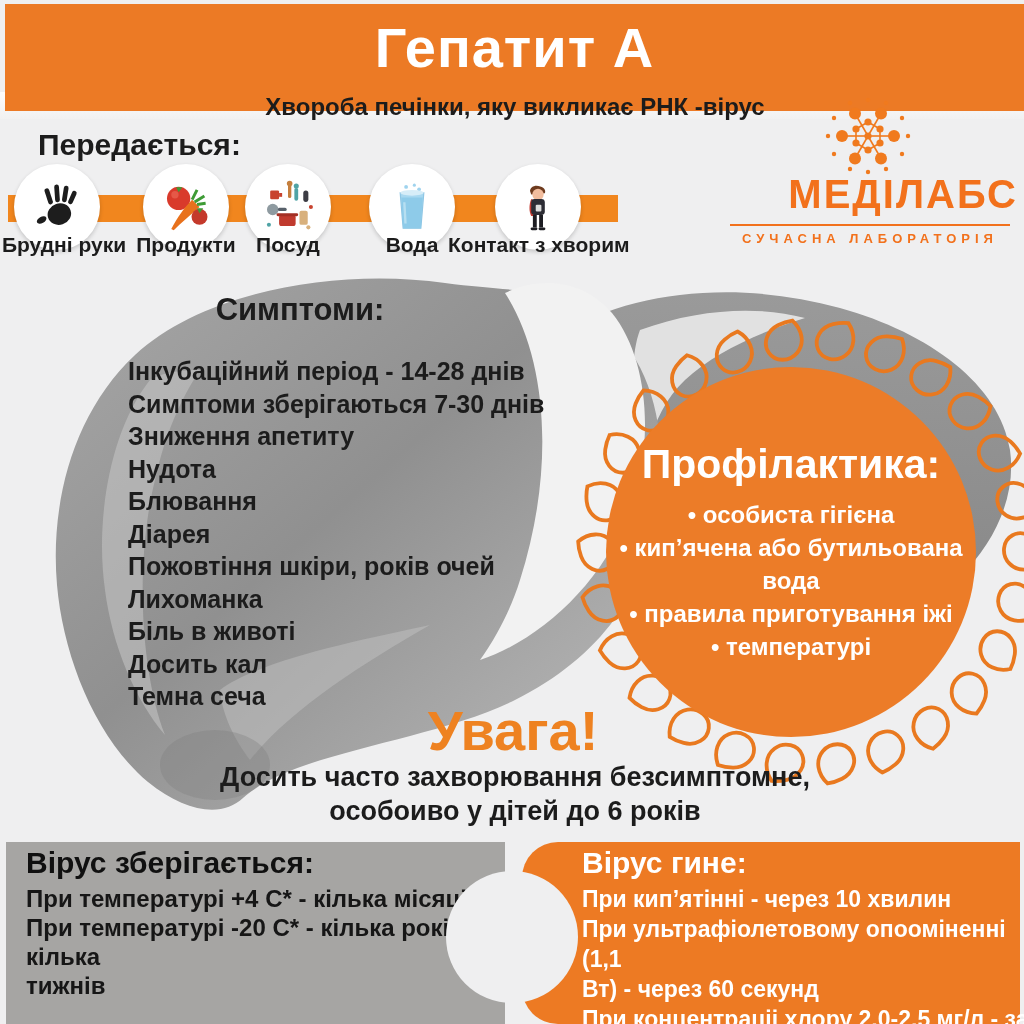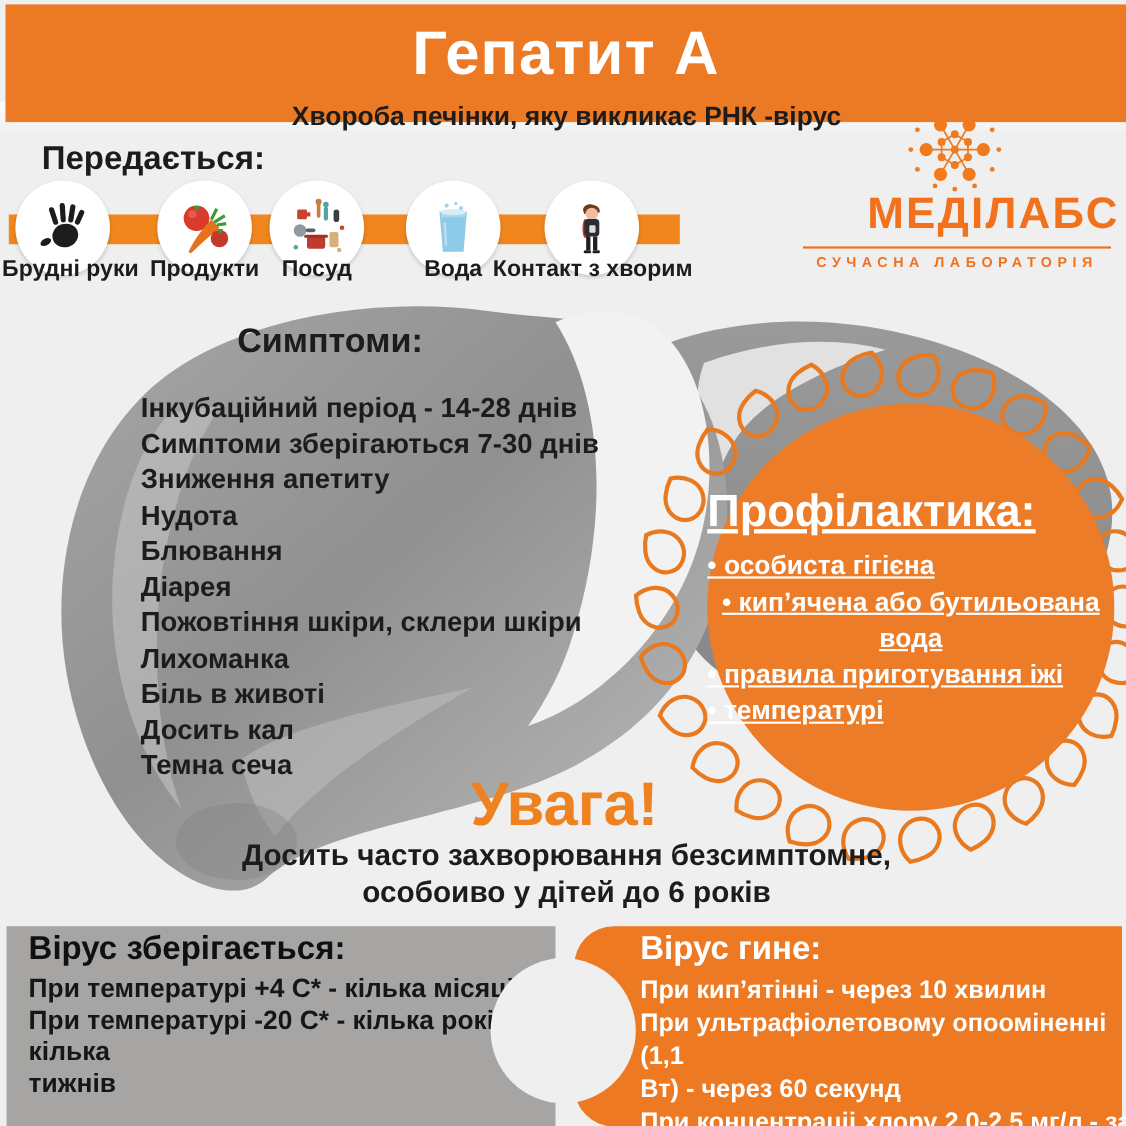--- a/index.html
+++ b/index.html
@@ -34,23 +34,23 @@
   .tl4{left:372px;width:80px;} .tl5{left:448px;width:180px;}
 
   
   .liver{left:0;top:0;z-index:1;}
   .symptoms-heading{left:140px;top:292px;width:320px;text-align:center;font-size:31px;font-weight:700;z-index:3;}
   .symptoms-list{left:128px;top:355px;margin:0;padding:0;list-style:none;font-size:25px;
                  font-weight:700;line-height:32.5px;z-index:3;white-space:nowrap;}
 
   
   .drop-ring{left:555px;top:297px;z-index:2;}
-  .prevention{left:643px;top:367px;width:370px;height:370px;border-radius:50%;background:#ec7c28;
-              z-index:3;display:flex;flex-direction:column;justify-content:center;align-items:flex-start;
-              text-align:center;color:#ffffff;text-decoration:underline;}
+  .prevention{left:606px;top:367px;width:370px;height:370px;border-radius:50%;background:#ec7c28;
+              z-index:3;display:flex;flex-direction:column;justify-content:center;align-items:center;
+              text-align:center;color:#ffffff;}
   .prev-heading{font-size:41px;font-weight:700;margin-bottom:10px;}
   .prev-item{font-size:24px;font-weight:700;line-height:33px;}
 
   
   .warn-heading{left:0;top:698px;width:1026px;text-align:center;color:#ee8221;
                 font-size:56px;font-weight:700;z-index:3;}
   .warn-line1{left:0;top:762px;width:1030px;text-align:center;font-size:27px;font-weight:700;z-index:3;}
   .warn-line2{left:0;top:796px;width:1030px;text-align:center;font-size:27px;font-weight:700;z-index:3;}
 
   
@@ -220,21 +220,21 @@
   <div class="abs trans-label tl5">Контакт з хворим</div>
 
   <div class="abs symptoms-heading">Симптоми:</div>
   <ul class="abs symptoms-list">
     <li>Інкубаційний період - 14-28 днів</li>
     <li>Симптоми зберігаються 7-30 днів</li>
     <li>Зниження апетиту</li>
     <li>Нудота</li>
     <li>Блювання</li>
     <li>Діарея</li>
-    <li>Пожовтіння шкіри, склери шкіри</li>
+    <li>Пожовтіння шкіри, років очей</li>
     <li>Лихоманка</li>
     <li>Біль в животі</li>
     <li>Досить кал</li>
     <li>Темна сеча</li>
   </ul>
 
   <svg class="abs drop-ring" width="510" height="510" viewBox="0 0 510 510">
     <defs>
       <path id="dropShape" d="M 1 -20 C 12 -15 18 -4 14 6 C 10 16 -2 20 -10 14 C -18 8 -18 -4 -10 -12 C -6 -16 -3 -18 1 -20 Z" fill="none" stroke="#e9791f" stroke-width="3.4"></path>
     </defs>

